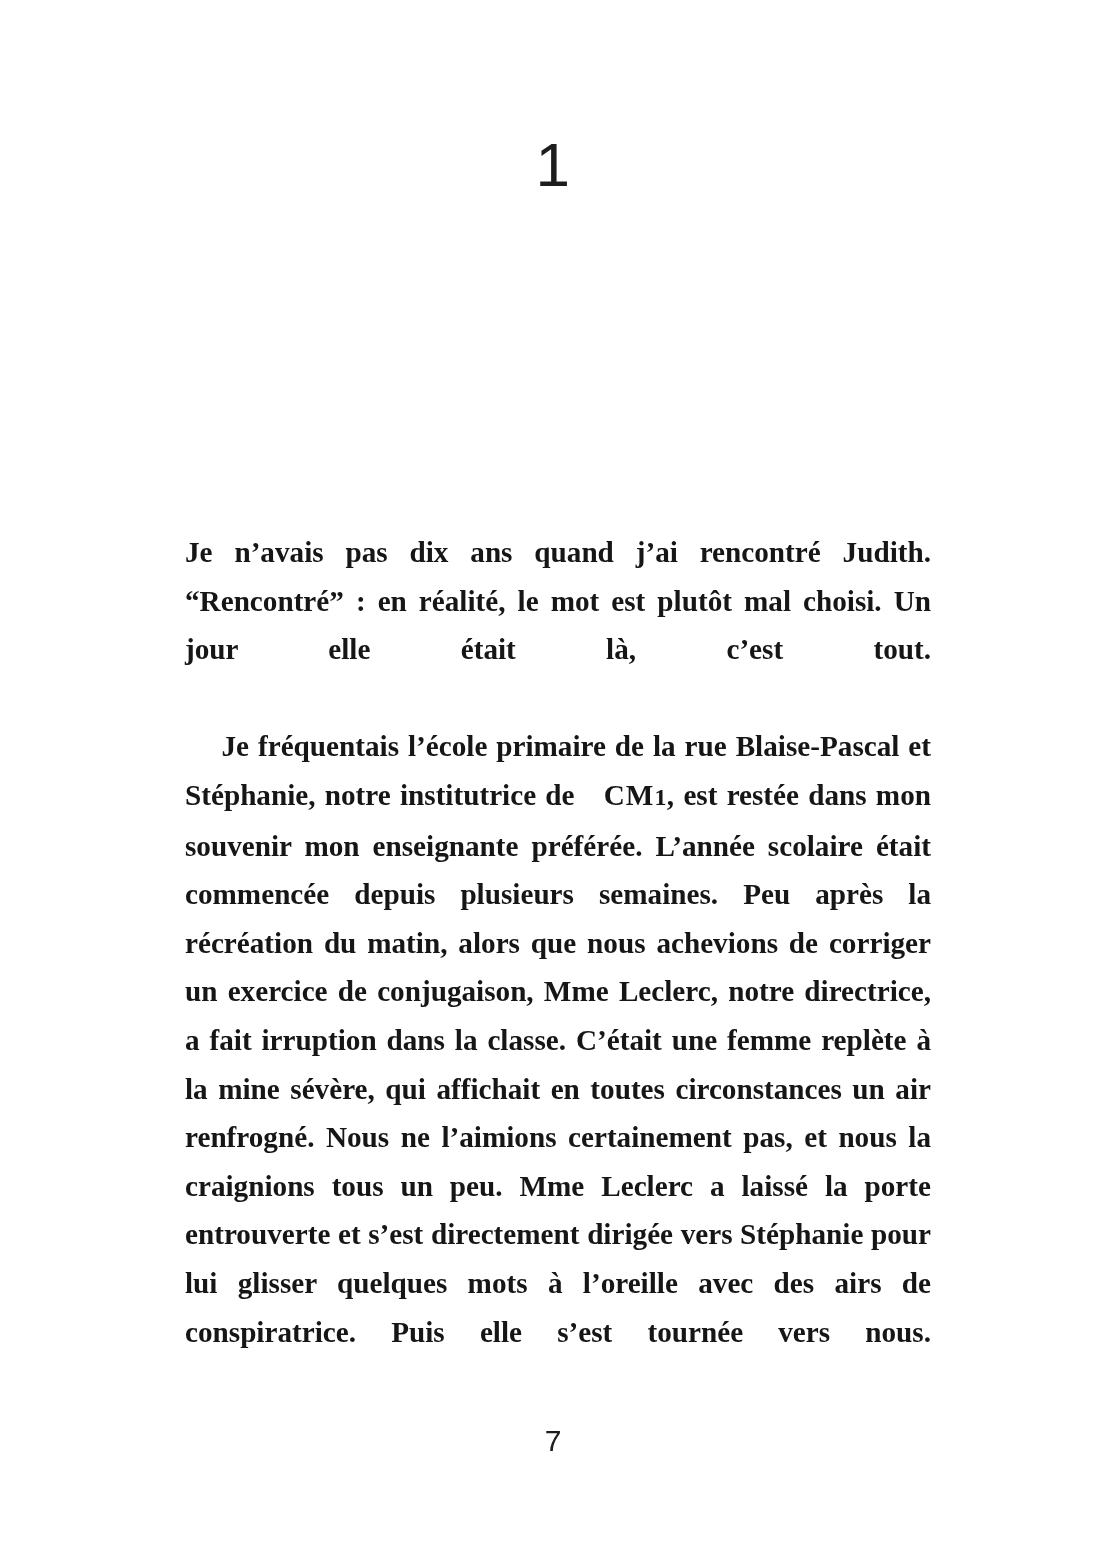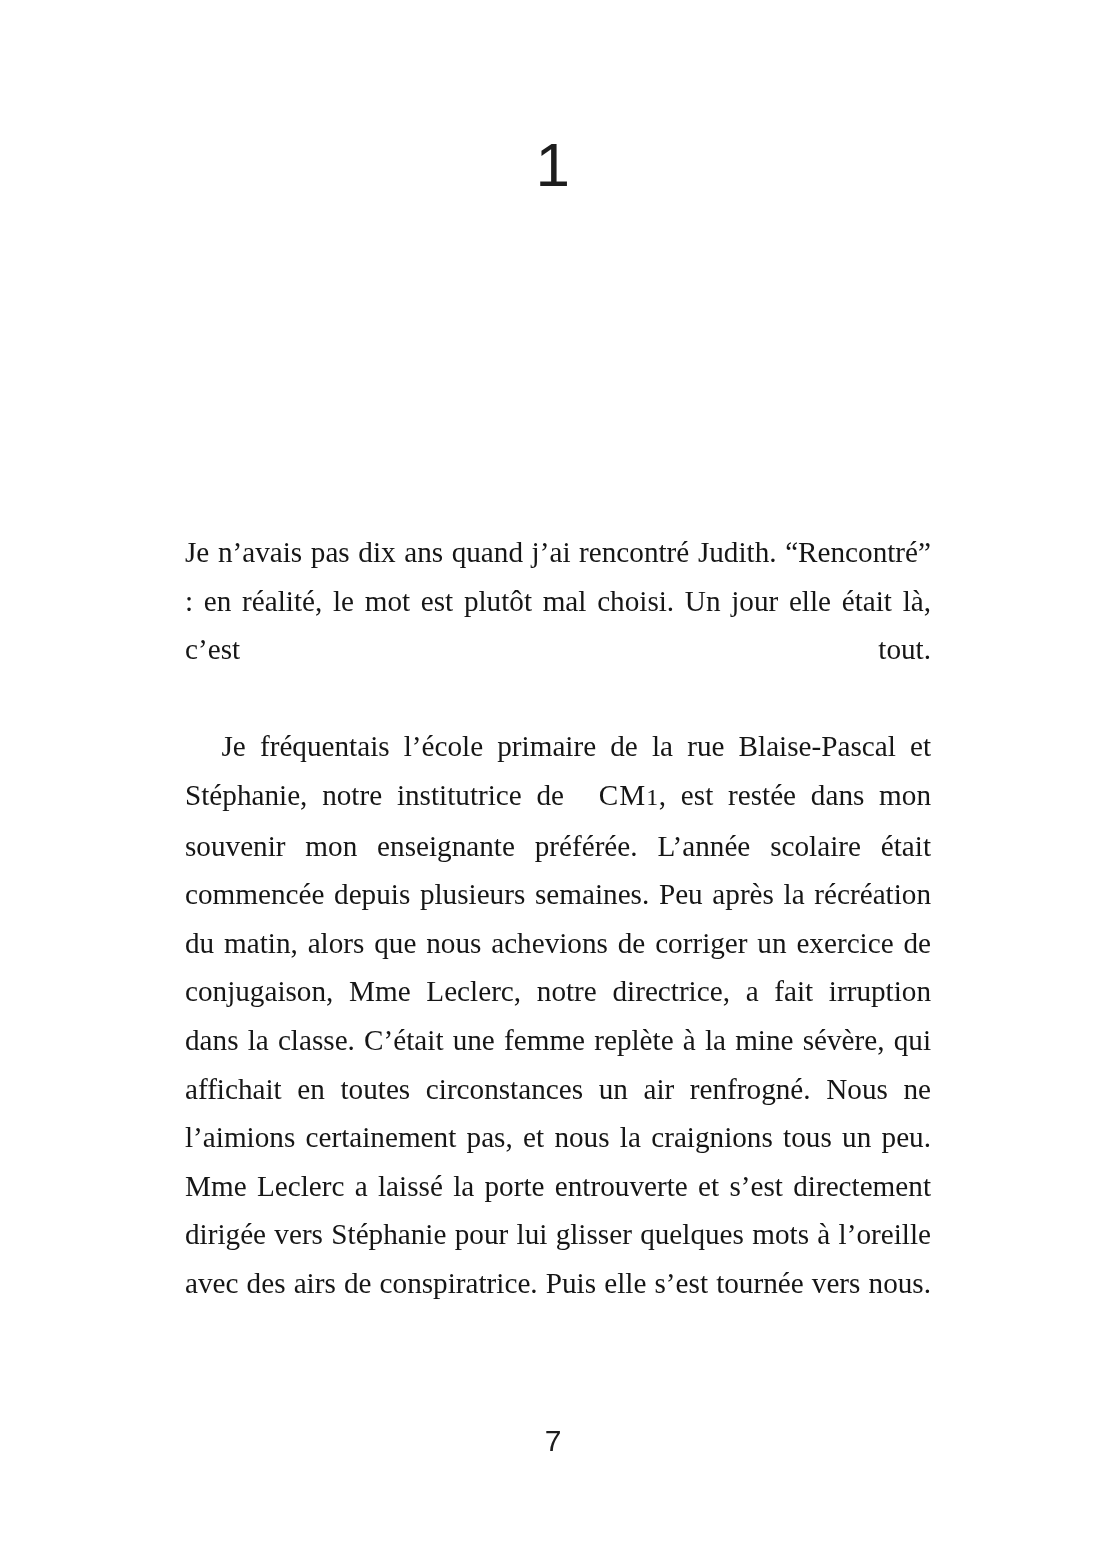--- a/index.html
+++ b/index.html
@@ -45,20 +45,21 @@
     line-height: 48.6px;
     text-align: justify;
     text-justify: inter-word;
     color: #161616;
     -webkit-hyphens: none;
     hyphens: none;
   }
   .text-block p {
     margin: 0;
     text-indent: 0;
+    font-weight: bold;
   }
   .text-block p.indented {
     text-indent: 1.25em;
   }
   
   .text-block p:last-child {
     text-align: justify;
   }
   .text-block p::after {
     content: "";

